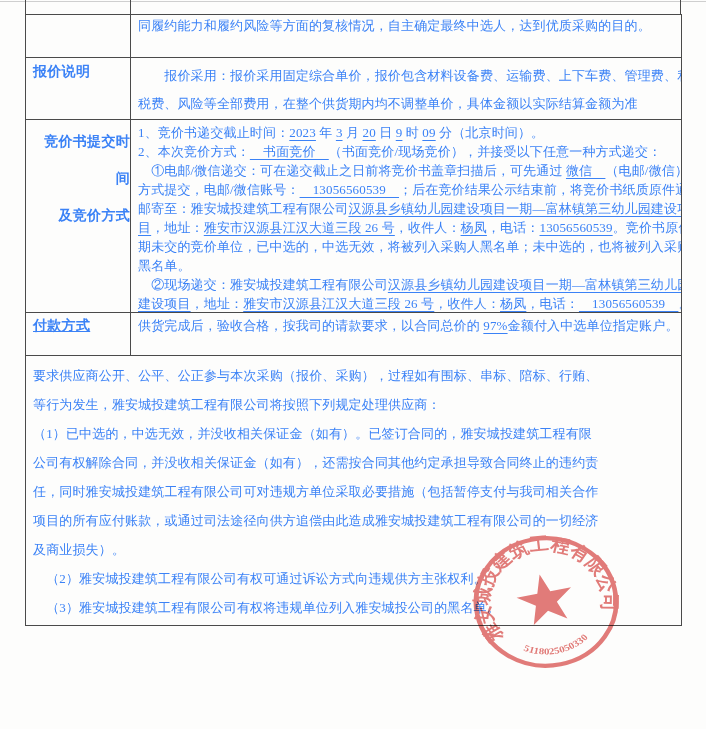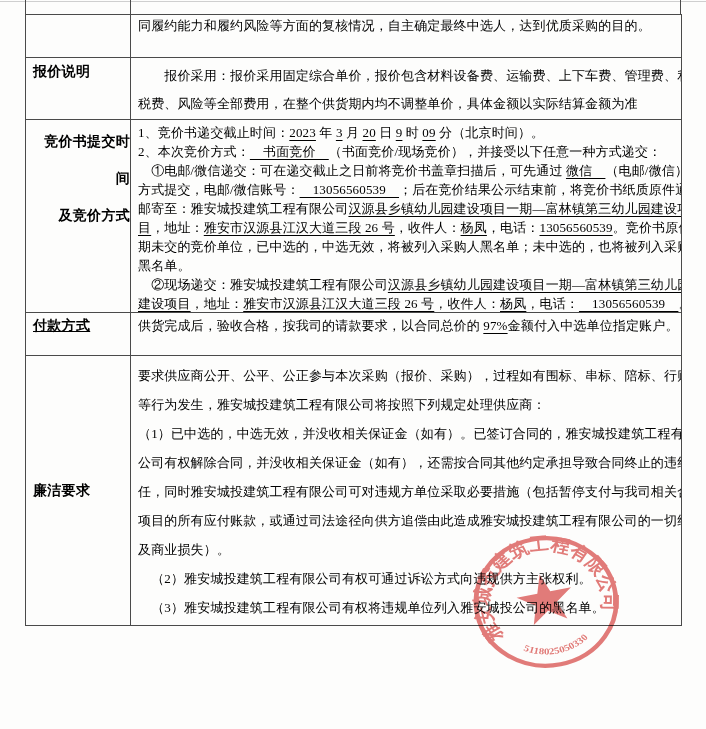--- a/index.html
+++ b/index.html
@@ -1,18 +1,18 @@
 <!DOCTYPE html>
 <html><head>
 <meta charset="utf-8">
 <style>
   html,body{margin:0;padding:0;background:#ffffff;}
   .page{
     position:relative;width:706px;height:729px;overflow:hidden;
-    background:#fdfdfc;color:#000000;
+    background:#fdfdfc;color:#3b82f6;
     font-family:"Liberation Serif","DejaVu Serif",serif;
   }
   .scan-edge{position:absolute;top:1px;left:0;width:706px;height:1px;background:#cfcfcf;}
   .stub{position:absolute;top:0;width:1px;height:15px;background:#4a4a4a;}
   .tbl{
     position:absolute;left:25px;top:14px;width:655px;
     border:1px solid #4a4a4a;background:transparent;
   }
   .row{display:flex;border-bottom:1px solid #4a4a4a;}
   .row:last-child{border-bottom:none;}
@@ -90,21 +90,20 @@
     </div>
 
     <div class="row h-r4">
       <div class="cell label lab-r4">付款方式</div>
       <div class="cell content c-r4">
           <div class="tline"><span>供货完成后，验收合格，按我司的请款要求，以合同总价的 </span><span class="u">97%</span><span>金额付入中选单位指定账户。</span></div>
         </div>
     </div>
 
     <div class="row h-r5">
-      <div class="cell label lab-r5">廉洁要求</div>
       <div class="cell content c-r5">
           <div class="tline"><span>要求供应商公开、公平、公正参与本次采购（报价、采购），过程如有围标、串标、陪标、行贿、</span></div>
           <div class="tline"><span>等行为发生，雅安城投建筑工程有限公司将按照下列规定处理供应商：</span></div>
           <div class="tline"><span>（1）已中选的，中选无效，并没收相关保证金（如有）。已签订合同的，雅安城投建筑工程有限</span></div>
           <div class="tline"><span>公司有权解除合同，并没收相关保证金（如有），还需按合同其他约定承担导致合同终止的违约责</span></div>
           <div class="tline"><span>任，同时雅安城投建筑工程有限公司可对违规方单位采取必要措施（包括暂停支付与我司相关合作</span></div>
           <div class="tline"><span>项目的所有应付账款，或通过司法途径向供方追偿由此造成雅安城投建筑工程有限公司的一切经济</span></div>
           <div class="tline"><span>及商业损失）。</span></div>
           <div class="tline"><span>　（2）雅安城投建筑工程有限公司有权可通过诉讼方式向违规供方主张权利。</span></div>
           <div class="tline"><span>　（3）雅安城投建筑工程有限公司有权将违规单位列入雅安城投公司的黑名单。</span></div>

